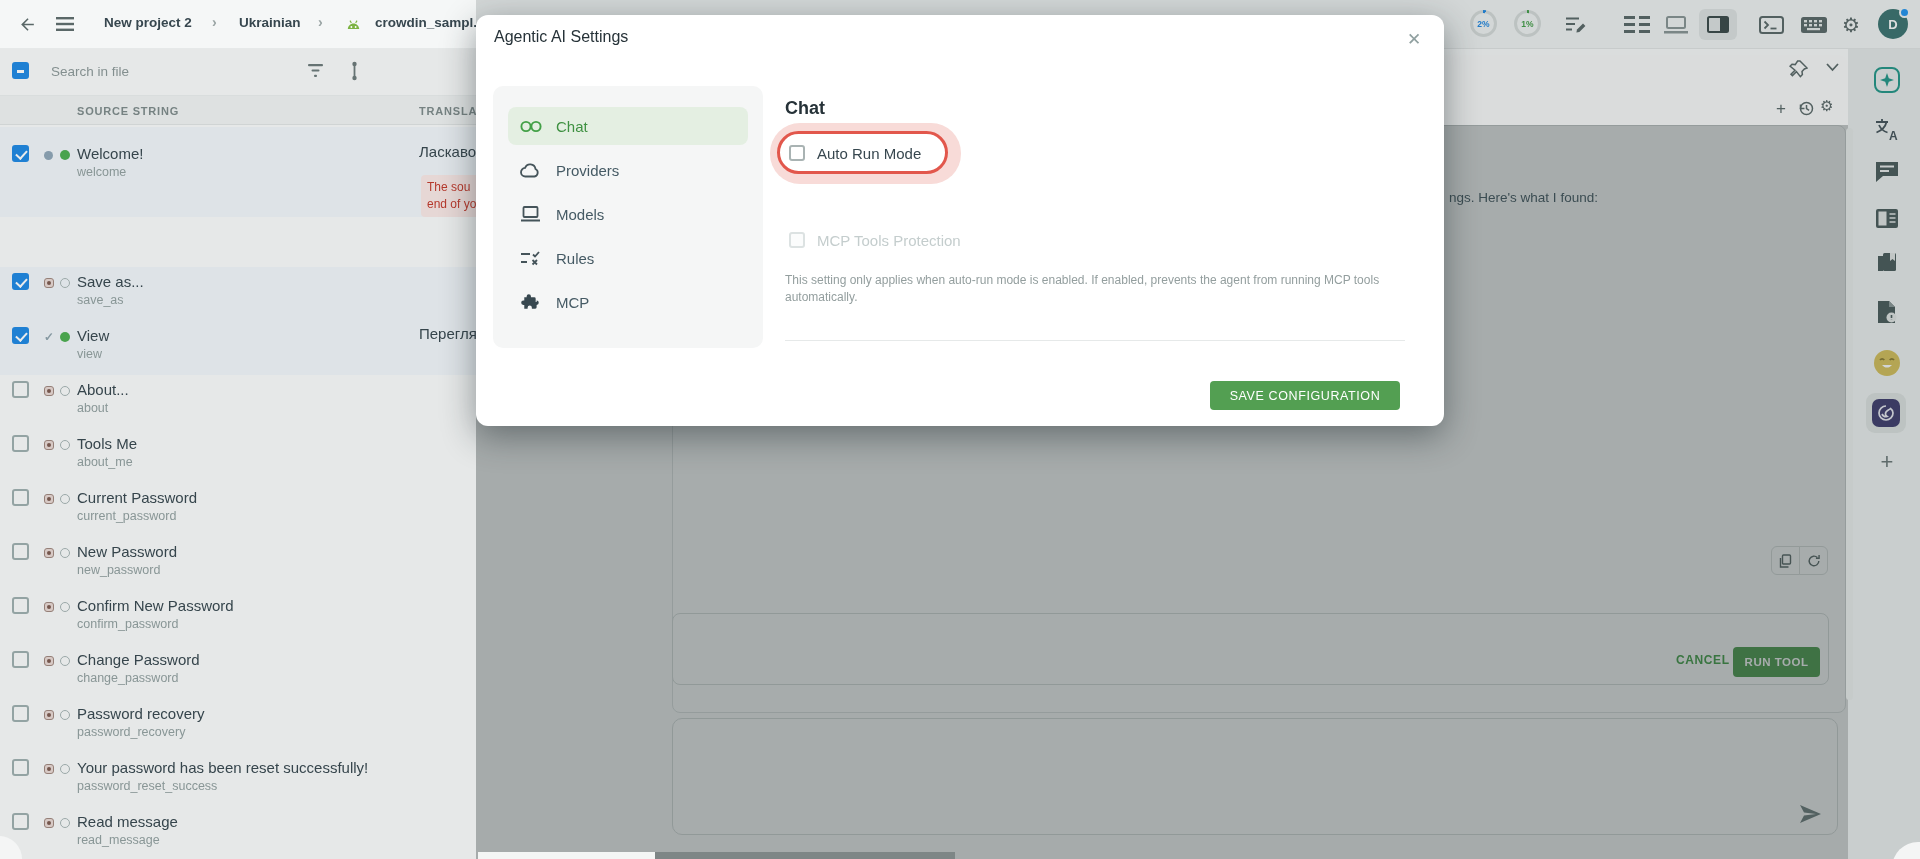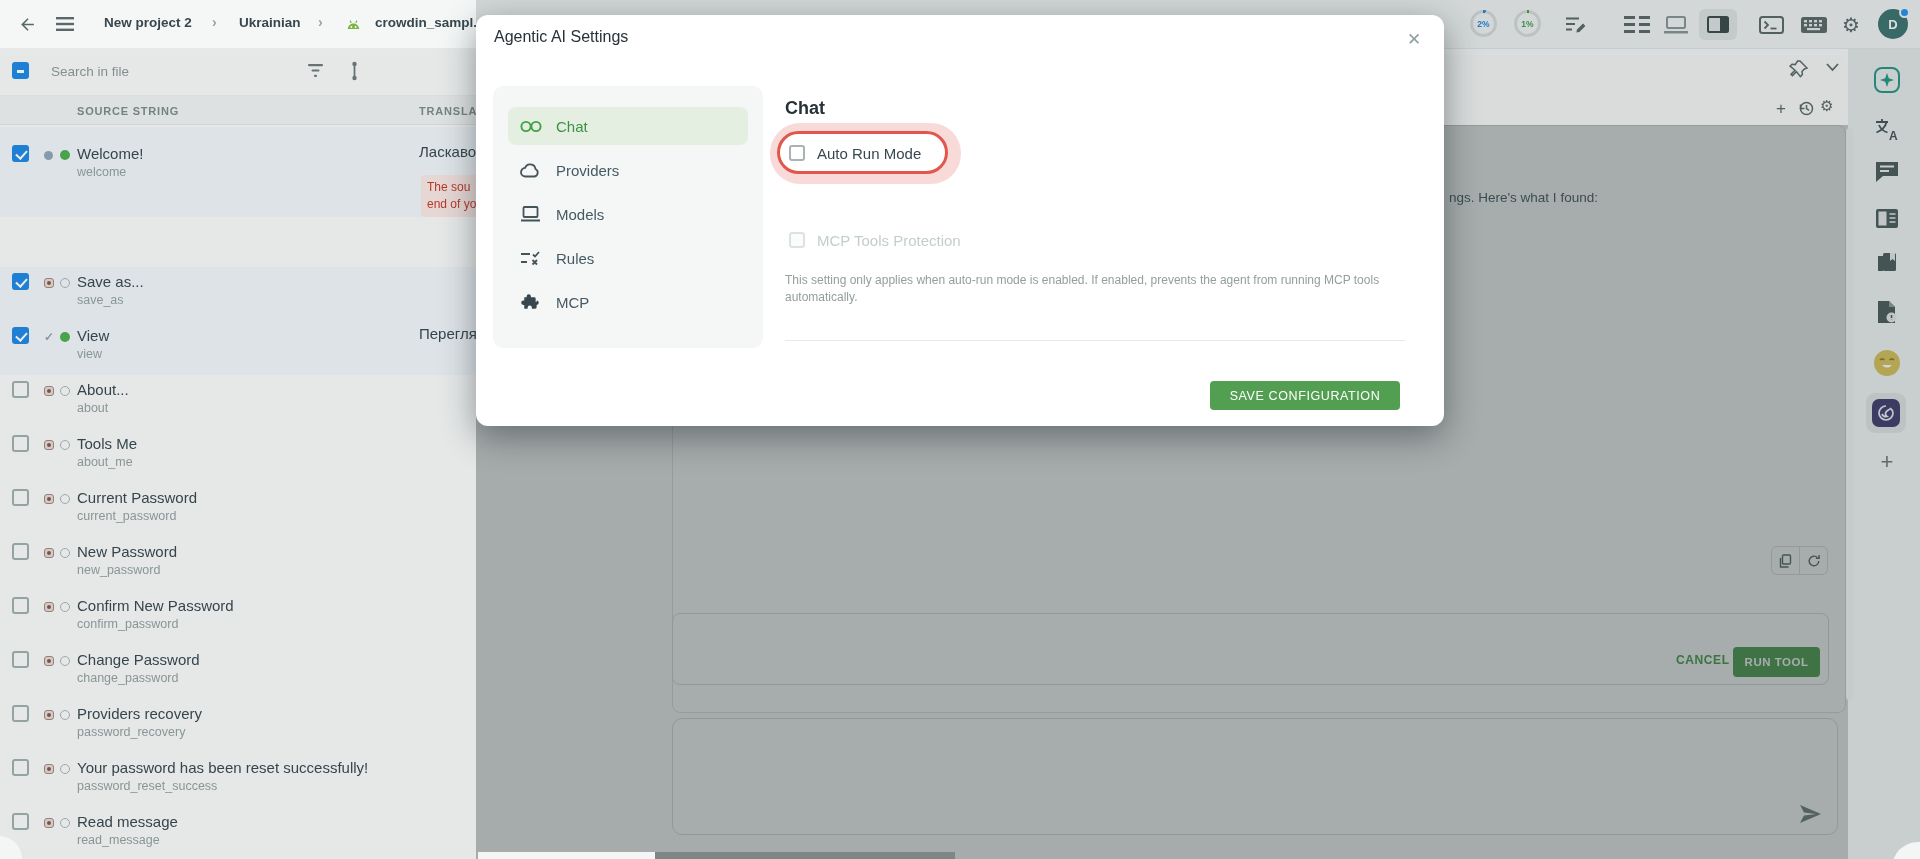--- a/index.html
+++ b/index.html
@@ -328,21 +328,21 @@
         <span class="cb cbx"></span>
           <span class="st1 i-dot-square"></span>
           <span class="st2 i-circle-empty"></span>
         <div class="lbl">Change Password</div>
         <div class="key">change_password</div>
       </div>
       <div class="srow" style="top:574px;">
         <span class="cb cbx"></span>
           <span class="st1 i-dot-square"></span>
           <span class="st2 i-circle-empty"></span>
-        <div class="lbl">Providers recovery</div>
+        <div class="lbl">Password recovery</div>
         <div class="key">password_recovery</div>
       </div>
       <div class="srow" style="top:628px;">
         <span class="cb cbx"></span>
           <span class="st1 i-dot-square"></span>
           <span class="st2 i-circle-empty"></span>
         <div class="lbl" style="width:360px;white-space:nowrap;">Your password has been reset successfully!</div>
         <div class="key">password_reset_success</div>
       </div>
       <div class="srow" style="top:682px;">

